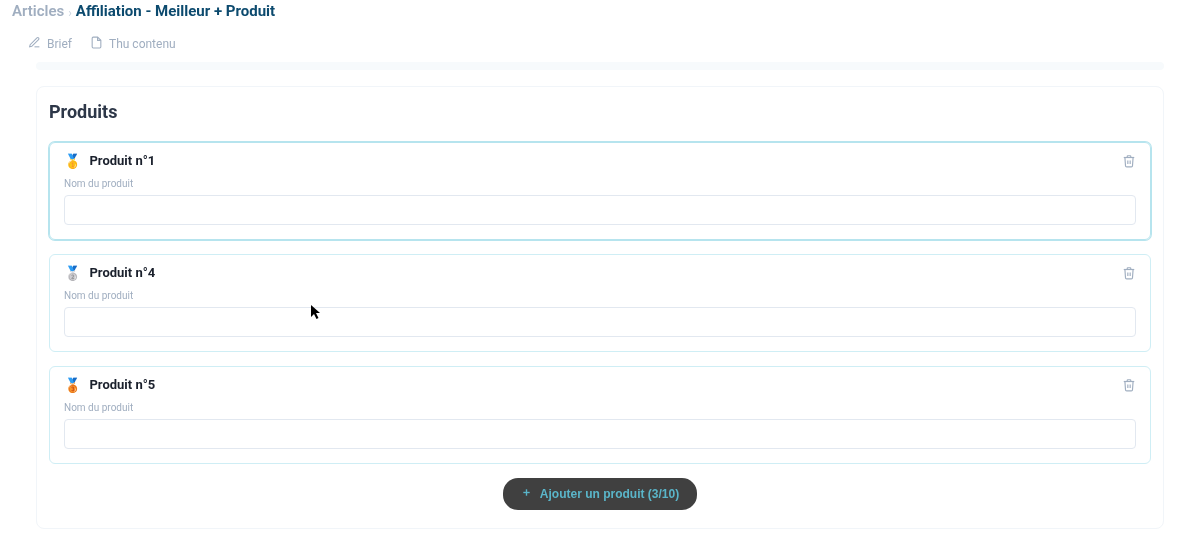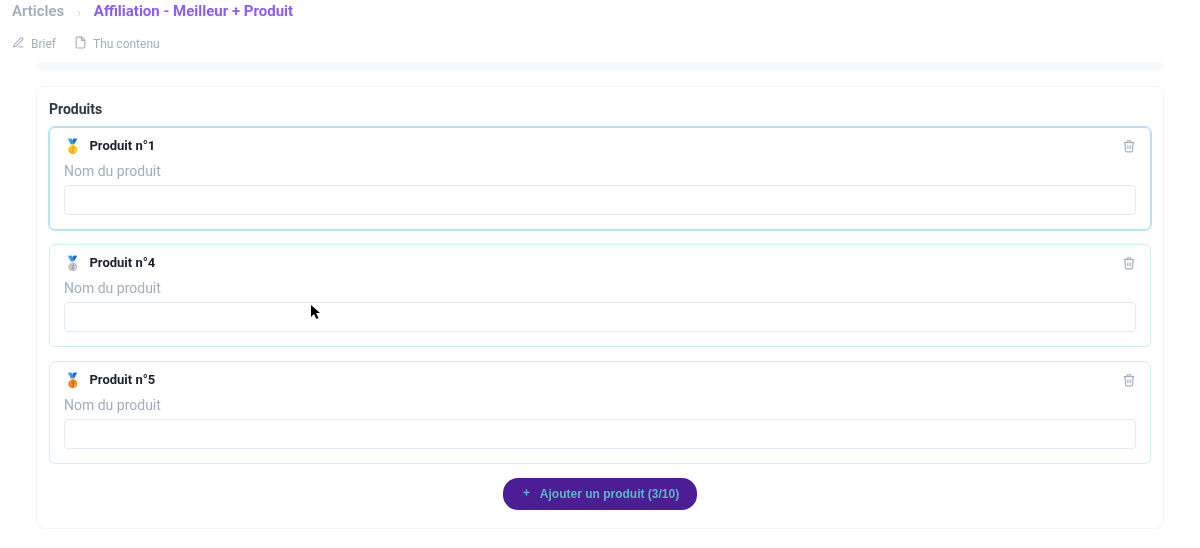--- a/index.html
+++ b/index.html
@@ -8,37 +8,37 @@
       background: #ffffff;
       width: 1200px;
       height: 548px;
       overflow: hidden;
       color: #2d3748;
     }
     .breadcrumb {
       padding: 2px 12px 8px 12px;
       display: flex;
       align-items: flex-end;
-      gap: 13px;
+      gap: 4px;
       font-size: 15px;
     }
     .breadcrumb-parent {
       color: #a0aec0;
       font-weight: 600;
     }
     .breadcrumb-sep {
       color: #cbd5e0;
       font-size: 12px;
     }
     .breadcrumb-current {
-      color: #8b5cf6;
+      color: #0c4a6e;
       font-weight: 700;
     }
     .tabs {
-      padding: 8px 12px 10px 12px;
+      padding: 8px 12px 10px 28px;
       display: flex;
       gap: 18px;
       font-size: 12px;
       color: #a0aec0;
     }
     .tab {
       display: flex;
       align-items: center;
       gap: 6px;
       cursor: pointer;
@@ -50,24 +50,24 @@
       margin: 0 36px;
       border-radius: 4px;
     }
     .panel {
       margin: 16px 36px 0 36px;
       border: 1px solid #f1f5f9;
       border-radius: 8px;
       padding: 14px 12px 18px 12px;
     }
     .panel-title {
-      font-size: 14px;
+      font-size: 18px;
       font-weight: 700;
       color: #2d3748;
-      margin-bottom: 10px;
+      margin-bottom: 20px;
     }
     .product-card {
       border: 1px solid #cfeef5;
       border-radius: 6px;
       padding: 10px 14px 14px 14px;
       margin-bottom: 14px;
       position: relative;
     }
     .product-card.selected {
       border-color: #b6e4ee;
@@ -97,42 +97,42 @@
       height: 22px;
       border-radius: 4px;
       display: flex;
       align-items: center;
       justify-content: center;
       cursor: pointer;
       color: #a0aec0;
     }
     .delete-btn svg { width: 14px; height: 14px; }
     .field-label {
-      font-size: 14px;
+      font-size: 10px;
       color: #a0aec0;
       margin-bottom: 6px;
       display: block;
     }
     .text-input {
       width: 100%;
       height: 30px;
       border: 1px solid #e2e8f0;
       border-radius: 4px;
       padding: 0 10px;
       font-size: 12px;
       color: #2d3748;
       outline: none;
     }
     .add-row {
       display: flex;
       justify-content: center;
       margin-top: 4px;
     }
     .add-btn {
-      background: #4c1d95;
+      background: #404040;
       color: #5ab5c9;
       border: none;
       border-radius: 15px;
       padding: 9px 18px;
       font-size: 12px;
       font-weight: 600;
       display: flex;
       align-items: center;
       gap: 8px;
       cursor: pointer;

